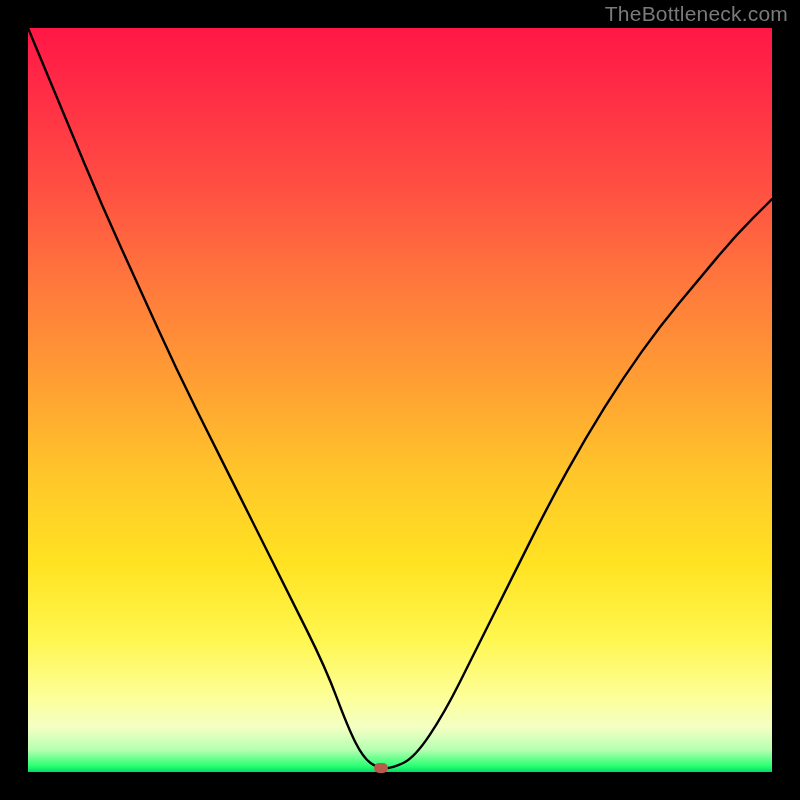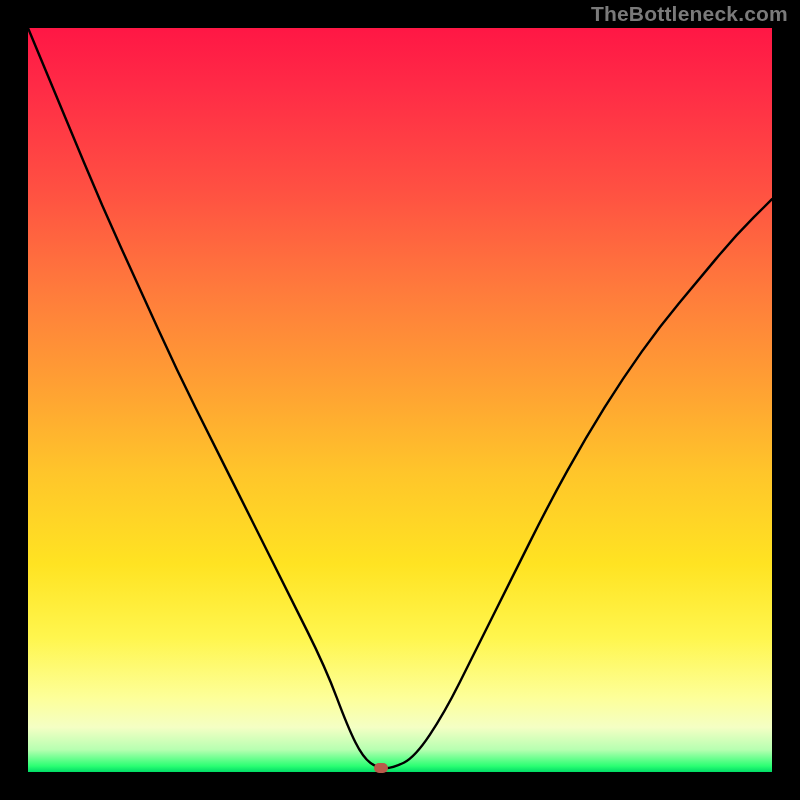--- a/index.html
+++ b/index.html
@@ -16,21 +16,21 @@
     width: 800px;
     height: 800px;
     background: #000;
   }
   .watermark {
     position: absolute;
     top: 2px;
     right: 12px;
     color: #7a7a7a;
     font-size: 21px;
-    font-weight: 700;
+    font-weight: 400;
     letter-spacing: 0.2px;
     z-index: 10;
   }
   .plot-area {
     position: absolute;
     left: 28px;
     top: 28px;
     width: 744px;
     height: 744px;
     

